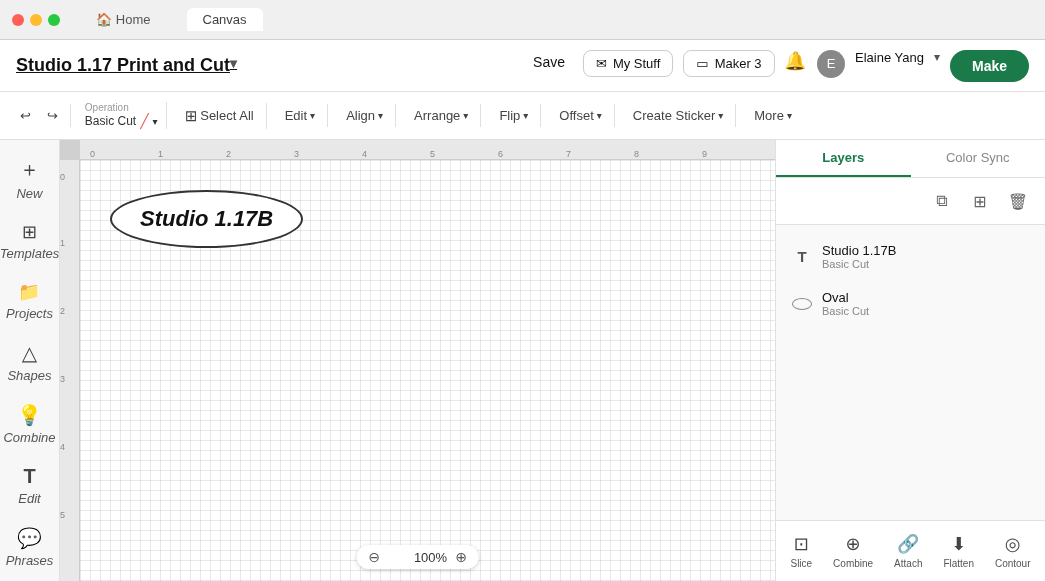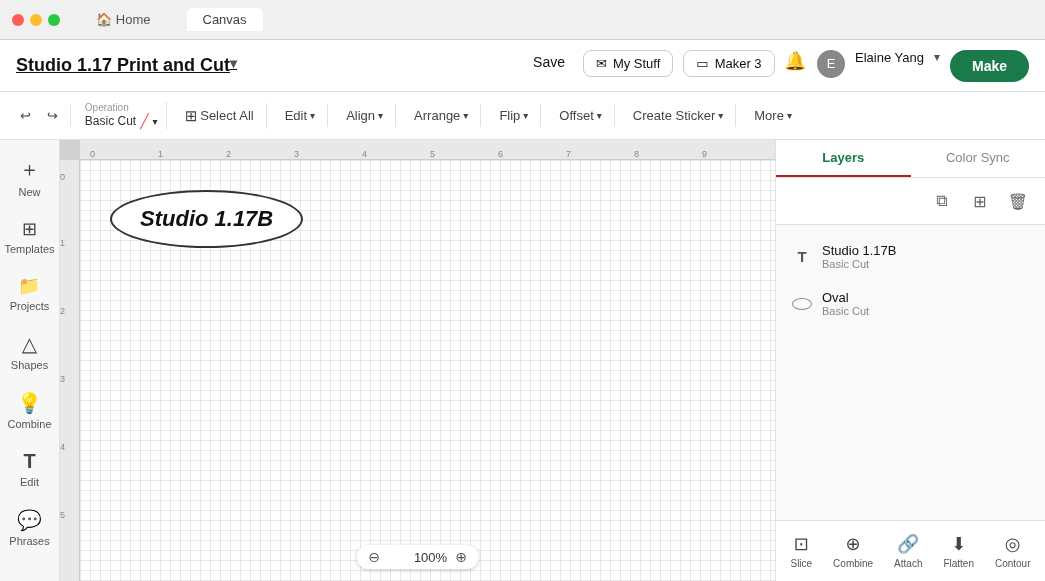--- a/index.html
+++ b/index.html
@@ -113,21 +113,21 @@
       align-items: center;
       padding: 8px 0;
       gap: 4px;
     }
     .sidebar-item {
       display: flex; flex-direction: column; align-items: center;
       padding: 8px 4px; border-radius: 8px; cursor: pointer; width: 52px;
       gap: 3px;
     }
     .sidebar-item .si-icon { font-size: 20px; color: #444; }
-    .sidebar-item .si-label { font-size: 11px; color: #555; text-align: right; }
+    .sidebar-item .si-label { font-size: 13px; color: #555; text-align: right; font-style: italic; }
 
     
     .canvas-area {
       flex: 1;
       background: #d0d0d0;
       position: relative;
       overflow: hidden;
     }
     .ruler-h {
       position: absolute; top: 0; left: 20px; right: 0; height: 20px;
@@ -182,21 +182,21 @@
       display: flex;
       flex-direction: column;
     }
     .panel-tabs {
       display: flex; border-bottom: 1px solid #e0e0e0; background: white;
     }
     .panel-tab {
       flex: 1; padding: 10px 0; text-align: center; font-size: 13px;
       color: #888; cursor: pointer; border-bottom: 2px solid transparent;
     }
-    .panel-tab.active { color: #1a7a4a; border-bottom: 2px solid #b91c1c; font-weight: 600; }
+    .panel-tab.active { color: #1a7a4a; border-bottom: 2px solid #15803d; font-weight: 600; }
     .panel-actions {
       display: flex; padding: 8px 12px; gap: 8px; background: white;
       border-bottom: 1px solid #e0e0e0; justify-content: flex-end;
     }
     .panel-action-btn {
       background: none; border: none; cursor: pointer; font-size: 16px; color: #666;
       width: 30px; height: 30px; border-radius: 6px;
       display: flex; align-items: center; justify-content: center;
     }
     .layers-list { flex: 1; padding: 8px 0; overflow-y: auto; }

